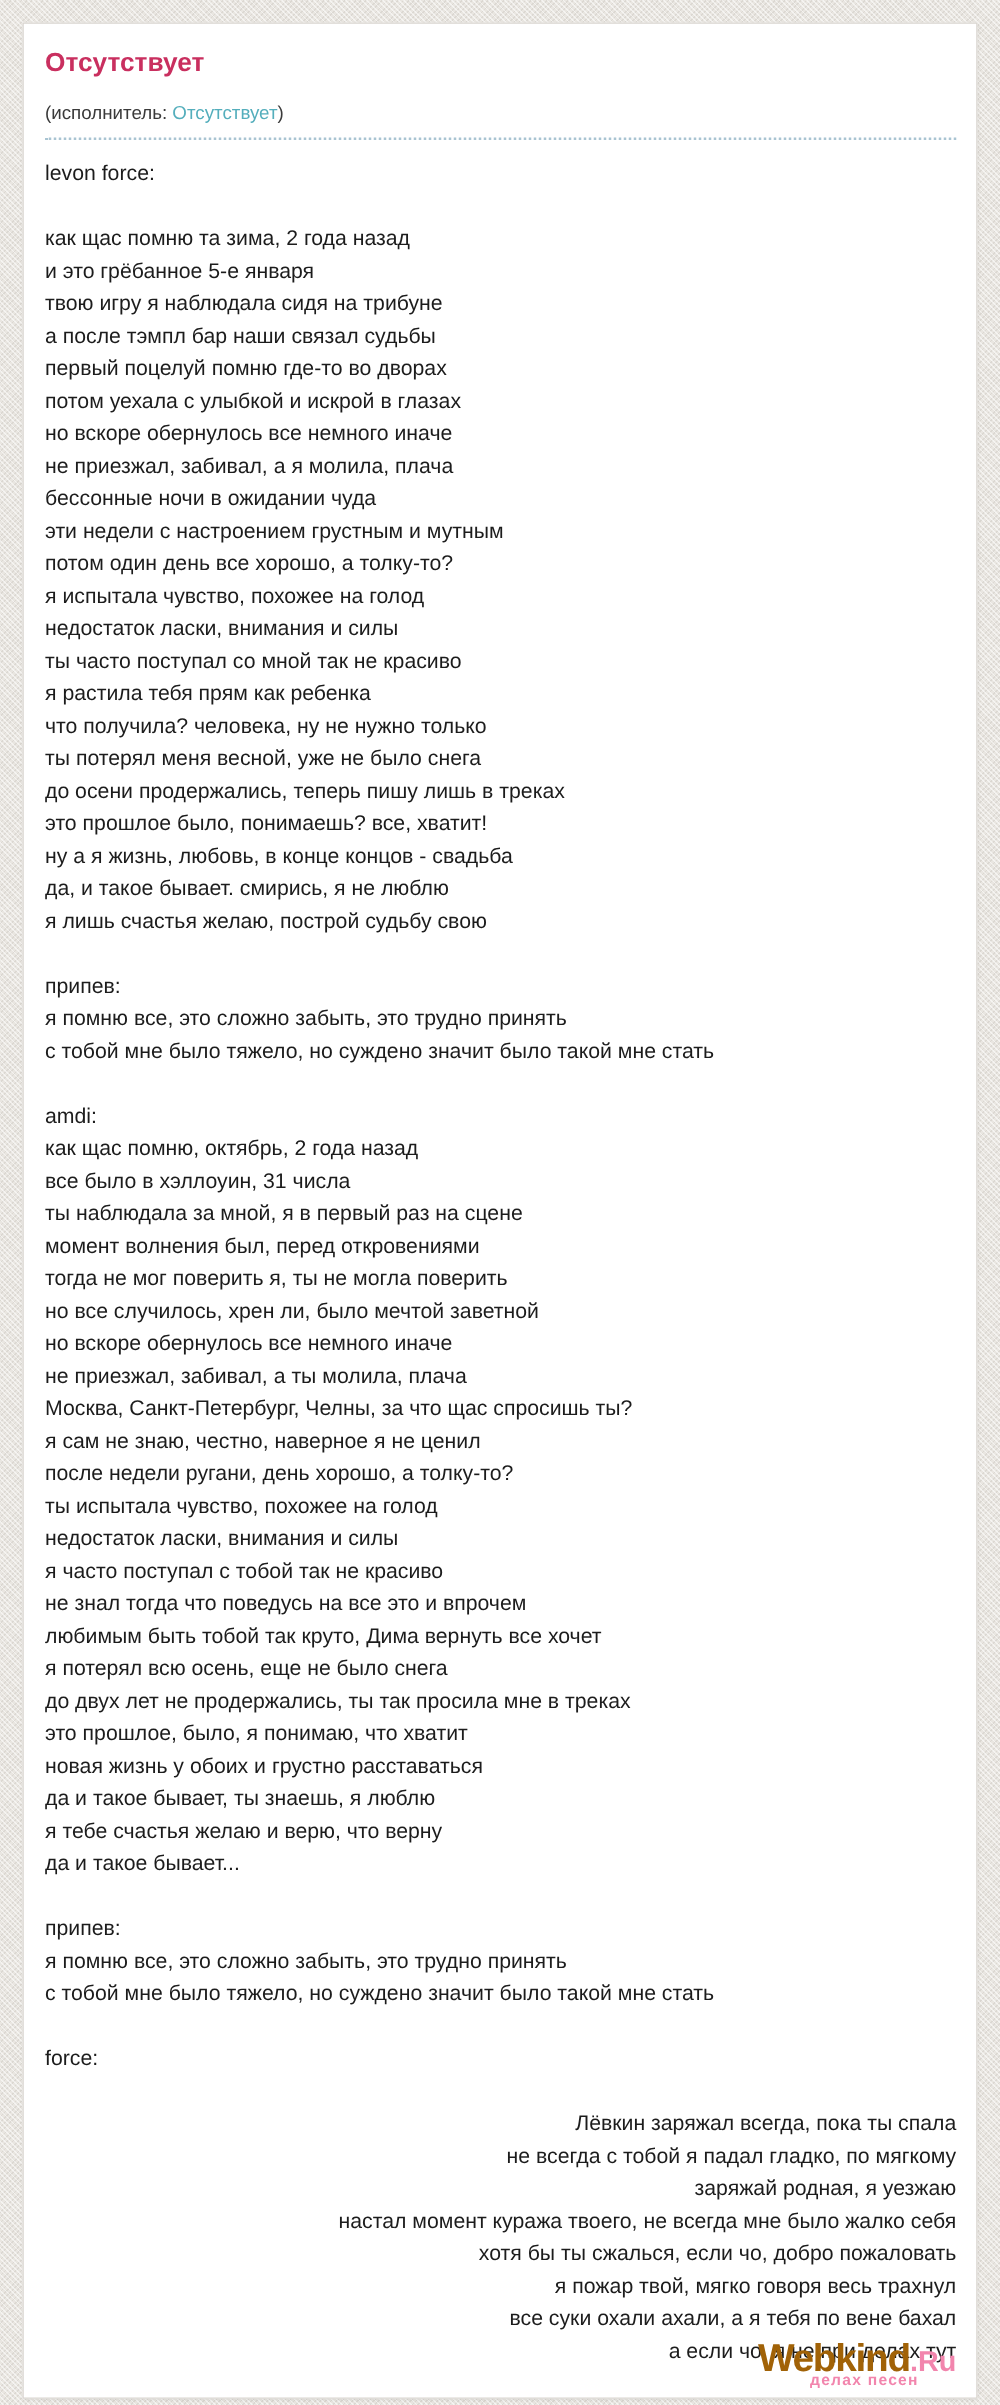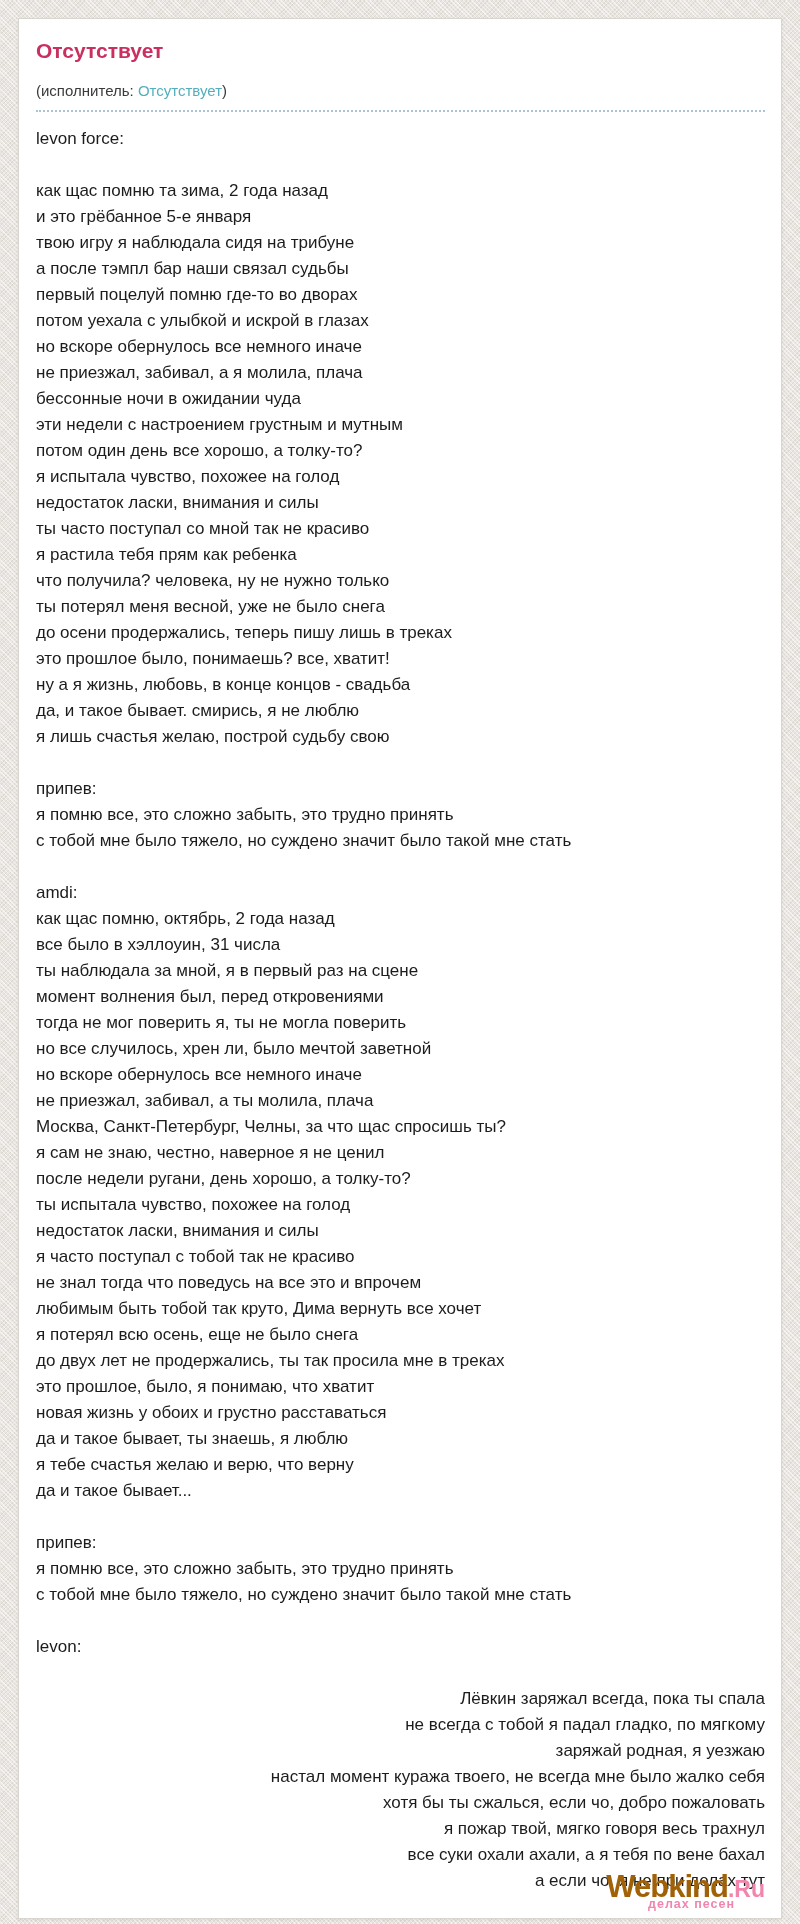--- a/index.html
+++ b/index.html
@@ -91,21 +91,21 @@
     <h1 class="song-title">Отсутствует</h1>
     <div class="artist-line"><span>(исполнитель: </span><a class="artist-link">Отсутствует</a><span>)</span></div>
   </div>
 
   <div class="lyrics">
       <p class="lyrics-block">levon force:</p>
       <p class="lyrics-block">как щас помню та зима, 2 года назад<br>и это грёбанное 5-е января<br>твою игру я наблюдала сидя на трибуне<br>а после тэмпл бар наши связал судьбы<br>первый поцелуй помню где-то во дворах<br>потом уехала с улыбкой и искрой в глазах<br>но вскоре обернулось все немного иначе<br>не приезжал, забивал, а я молила, плача<br>бессонные ночи в ожидании чуда<br>эти недели с настроением грустным и мутным<br>потом один день все хорошо, а толку-то?<br>я испытала чувство, похожее на голод<br>недостаток ласки, внимания и силы<br>ты часто поступал со мной так не красиво<br>я растила тебя прям как ребенка<br>что получила? человека, ну не нужно только<br>ты потерял меня весной, уже не было снега<br>до осени продержались, теперь пишу лишь в треках<br>это прошлое было, понимаешь? все, хватит!<br>ну а я жизнь, любовь, в конце концов - свадьба<br>да, и такое бывает. смирись, я не люблю<br>я лишь счастья желаю, построй судьбу свою</p>
       <p class="lyrics-block">припев:<br>я помню все, это сложно забыть, это трудно принять<br>с тобой мне было тяжело, но суждено значит было такой мне стать</p>
       <p class="lyrics-block">amdi:<br>как щас помню, октябрь, 2 года назад<br>все было в хэллоуин, 31 числа<br>ты наблюдала за мной, я в первый раз на сцене<br>момент волнения был, перед откровениями<br>тогда не мог поверить я, ты не могла поверить<br>но все случилось, хрен ли, было мечтой заветной<br>но вскоре обернулось все немного иначе<br>не приезжал, забивал, а ты молила, плача<br>Москва, Санкт-Петербург, Челны, за что щас спросишь ты?<br>я сам не знаю, честно, наверное я не ценил<br>после недели ругани, день хорошо, а толку-то?<br>ты испытала чувство, похожее на голод<br>недостаток ласки, внимания и силы<br>я часто поступал с тобой так не красиво<br>не знал тогда что поведусь на все это и впрочем<br>любимым быть тобой так круто, Дима вернуть все хочет<br>я потерял всю осень, еще не было снега<br>до двух лет не продержались, ты так просила мне в треках<br>это прошлое, было, я понимаю, что хватит<br>новая жизнь у обоих и грустно расставаться<br>да и такое бывает, ты знаешь, я люблю<br>я тебе счастья желаю и верю, что верну<br>да и такое бывает...</p>
       <p class="lyrics-block">припев:<br>я помню все, это сложно забыть, это трудно принять<br>с тобой мне было тяжело, но суждено значит было такой мне стать</p>
-      <p class="lyrics-block">levon:</p>
+      <p class="lyrics-block">force:</p>
       <p class="lyrics-block">Лёвкин заряжал всегда, пока ты спала<br>не всегда с тобой я падал гладко, по мягкому<br>заряжай родная, я уезжаю<br>настал момент куража твоего, не всегда мне было жалко себя<br>хотя бы ты сжалься, если чо, добро пожаловать<br>я пожар твой, мягко говоря весь трахнул<br>все суки охали ахали, а я тебя по вене бахал<br>а если чо, я не при делах тут</p>
     </div>
 
   <a class="logo">
     <div><span class="logo-main">Webkind</span><span class="logo-suffix">.Ru</span></div>
     <div class="logo-tagline">делах песен</div>
   </a>
 
 </div>
 

